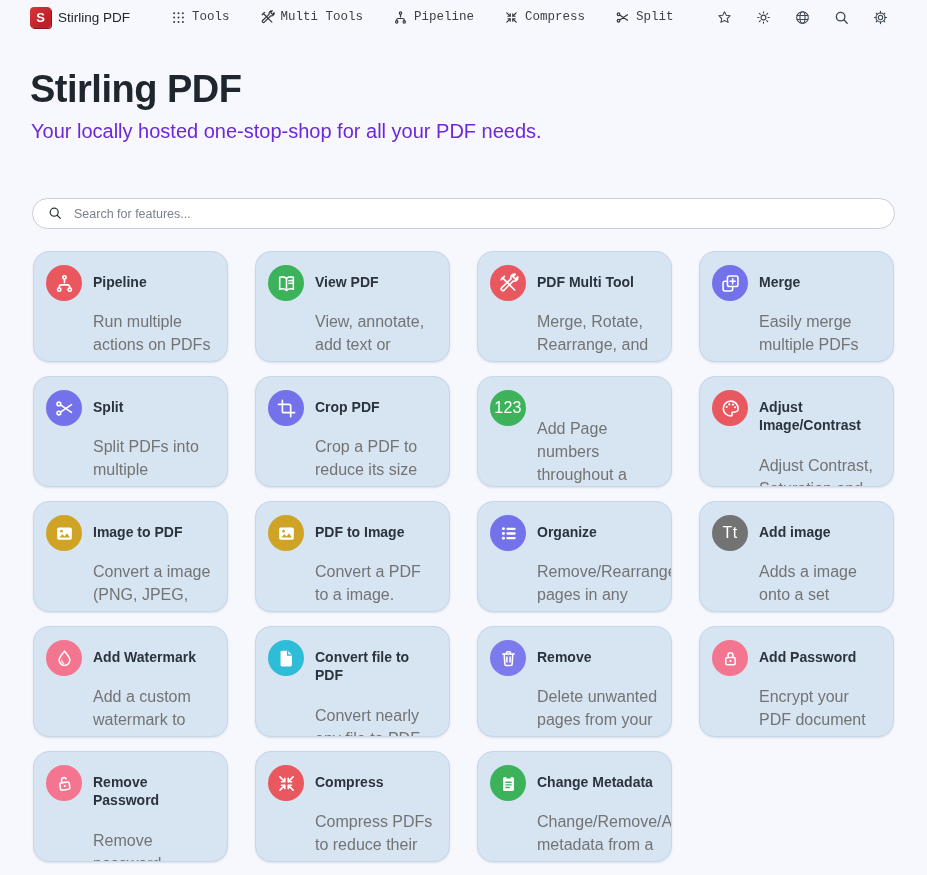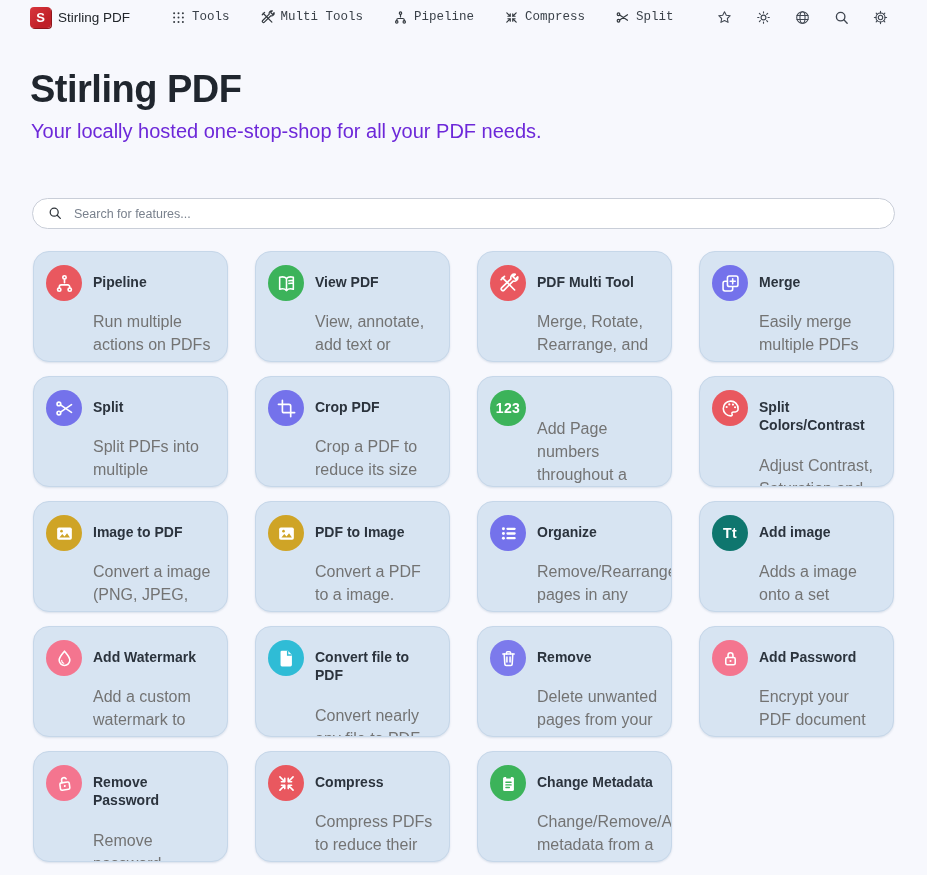--- a/index.html
+++ b/index.html
@@ -51,21 +51,21 @@
     background:var(--card-bg,#d7e4f2);border:1px solid #c6d7e9;border-radius:16px;
     padding:13px 12px;cursor:pointer;text-decoration:none;
     box-shadow:0 1px 2px rgba(110,135,170,.22);
   }
   .card-row{display:flex;align-items:flex-start;}
   .card-icon{
     flex:0 0 36px;width:36px;height:36px;border-radius:50%;color:#fff;
     display:flex;align-items:center;justify-content:center;
   }
   .card-icon svg{width:21px;height:21px;}
-  .icon-text{font-weight:bold;color:#fff;font-size:14px;letter-spacing:.3px;}
+  .icon-text{font-weight:normal;color:#fff;font-size:16px;letter-spacing:.3px;}
   .card-text{padding:8px 0 0 11px;min-width:0;}
   .card-title{font-size:14px;font-weight:600;color:#2b333d;line-height:1.32;}
   .card-desc{margin-top:20px;font-size:16px;color:#737373;line-height:1.43;}
   .cc-fill{fill:var(--cc);}
   .cc-stroke{stroke:var(--cc);}
 </style>
 </head>
 <body style="--page-bg: #f7f8fd; --card-bg: #d7e4f2;">
 
 <header class="navbar">
@@ -286,21 +286,21 @@
             <path d="M12 3.6a8.4 8.4 0 1 0 .3 16.8c1.5 0 2-1 1.5-2-.6-1.3.3-2.5 1.8-2.5h1.8a3.3 3.3 0 0 0 3.3-3.3A8.4 8.4 0 0 0 12 3.6z"></path>
             <g fill="currentColor" stroke="none">
               <circle cx="7.6" cy="10.3" r="1.25"></circle>
               <circle cx="10.6" cy="7.3" r="1.25"></circle>
               <circle cx="14.8" cy="7.5" r="1.25"></circle>
               <circle cx="17.2" cy="10.6" r="1.25"></circle>
             </g>
           </svg>
         </div>
       <div class="card-text">
-        <div class="card-title">Split Colors/Contrast</div>
+        <div class="card-title">Adjust Image/Contrast</div>
         <div class="card-desc">Adjust Contrast, Saturation and Brightness of a PDF</div>
       </div>
     </div>
   </a>
     <a class="card">
     <div class="card-row">
       <div class="card-icon" style="background:#cfa426;--cc:#cfa426">
           <svg viewBox="0 0 24 24">
             <rect x="3.6" y="5" width="16.8" height="14" rx="2" fill="currentColor"></rect>
             <circle class="cc-fill" cx="8.6" cy="9.3" r="1.5"></circle>
@@ -341,21 +341,21 @@
           </svg>
         </div>
       <div class="card-text">
         <div class="card-title">Organize</div>
         <div class="card-desc">Remove/Rearrange pages in any order</div>
       </div>
     </div>
   </a>
     <a class="card">
     <div class="card-row">
-      <div class="card-icon" style="background:#0f766e;--cc:#3cb35a">
+      <div class="card-icon" style="background:#737373;--cc:#3cb35a">
           <span class="icon-text">Tt</span>
         </div>
       <div class="card-text">
         <div class="card-title">Add image</div>
         <div class="card-desc">Adds a image onto a set location on the PDF</div>
       </div>
     </div>
   </a>
     <a class="card">
     <div class="card-row">

